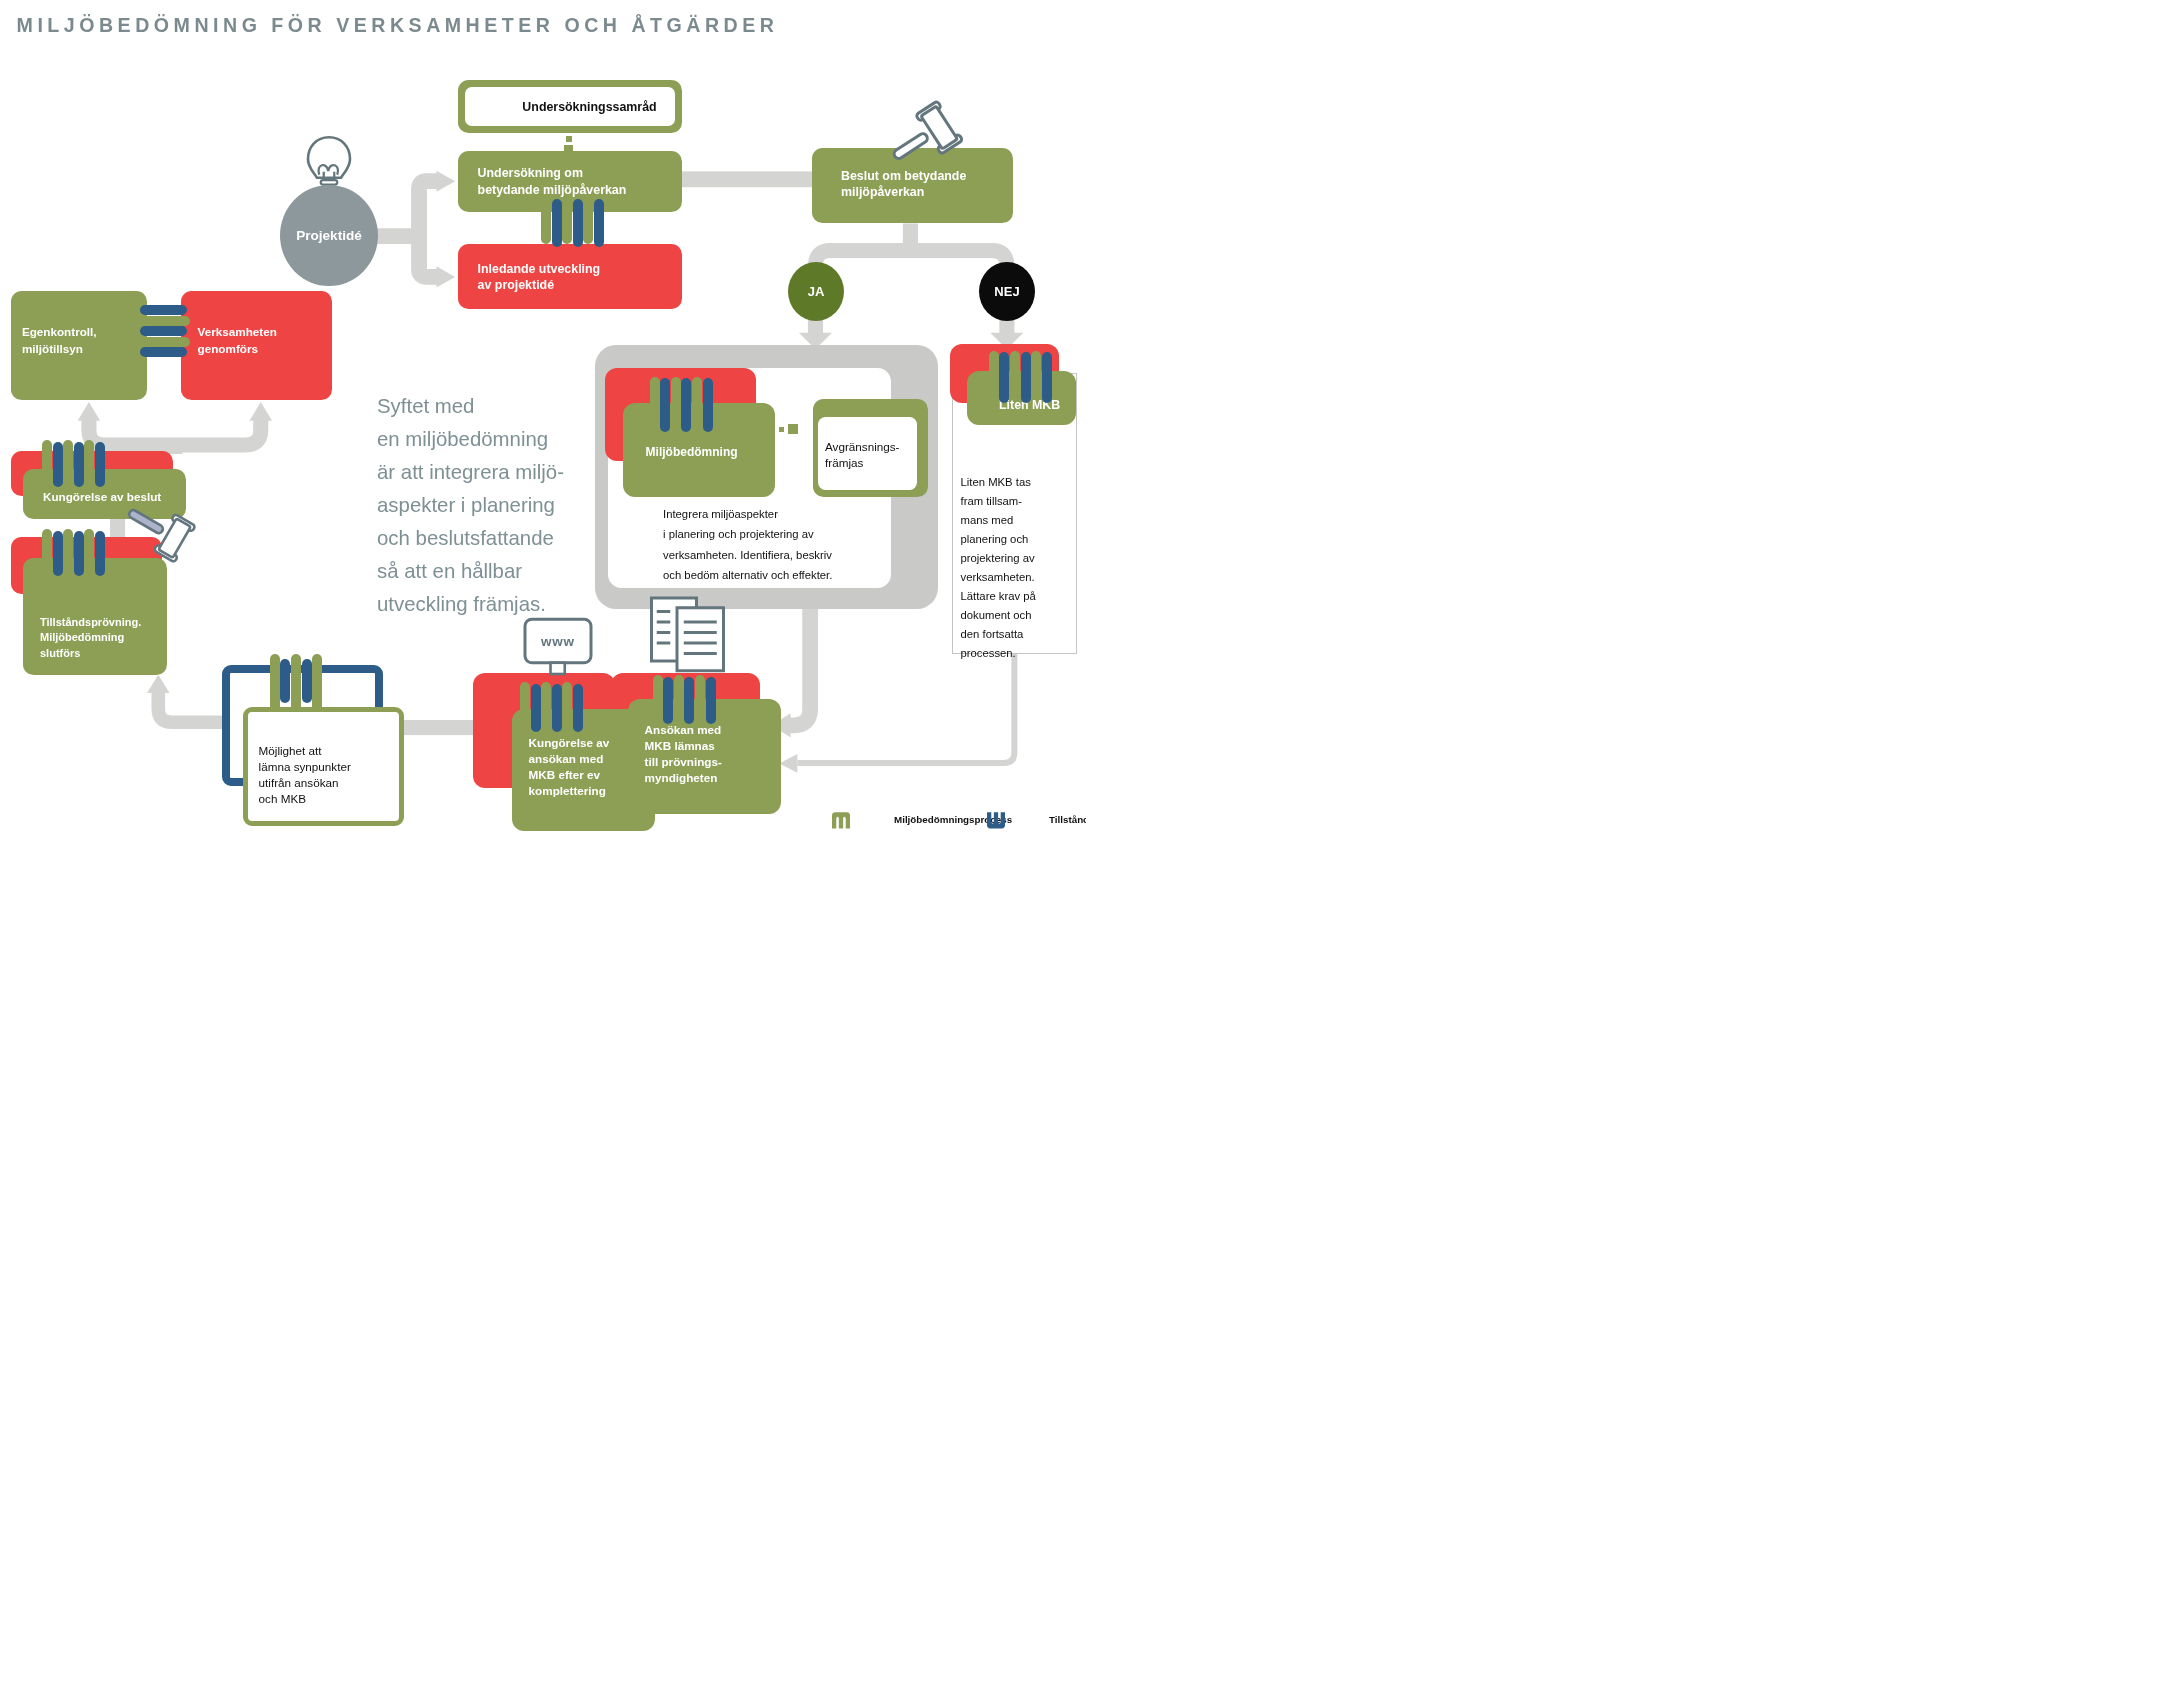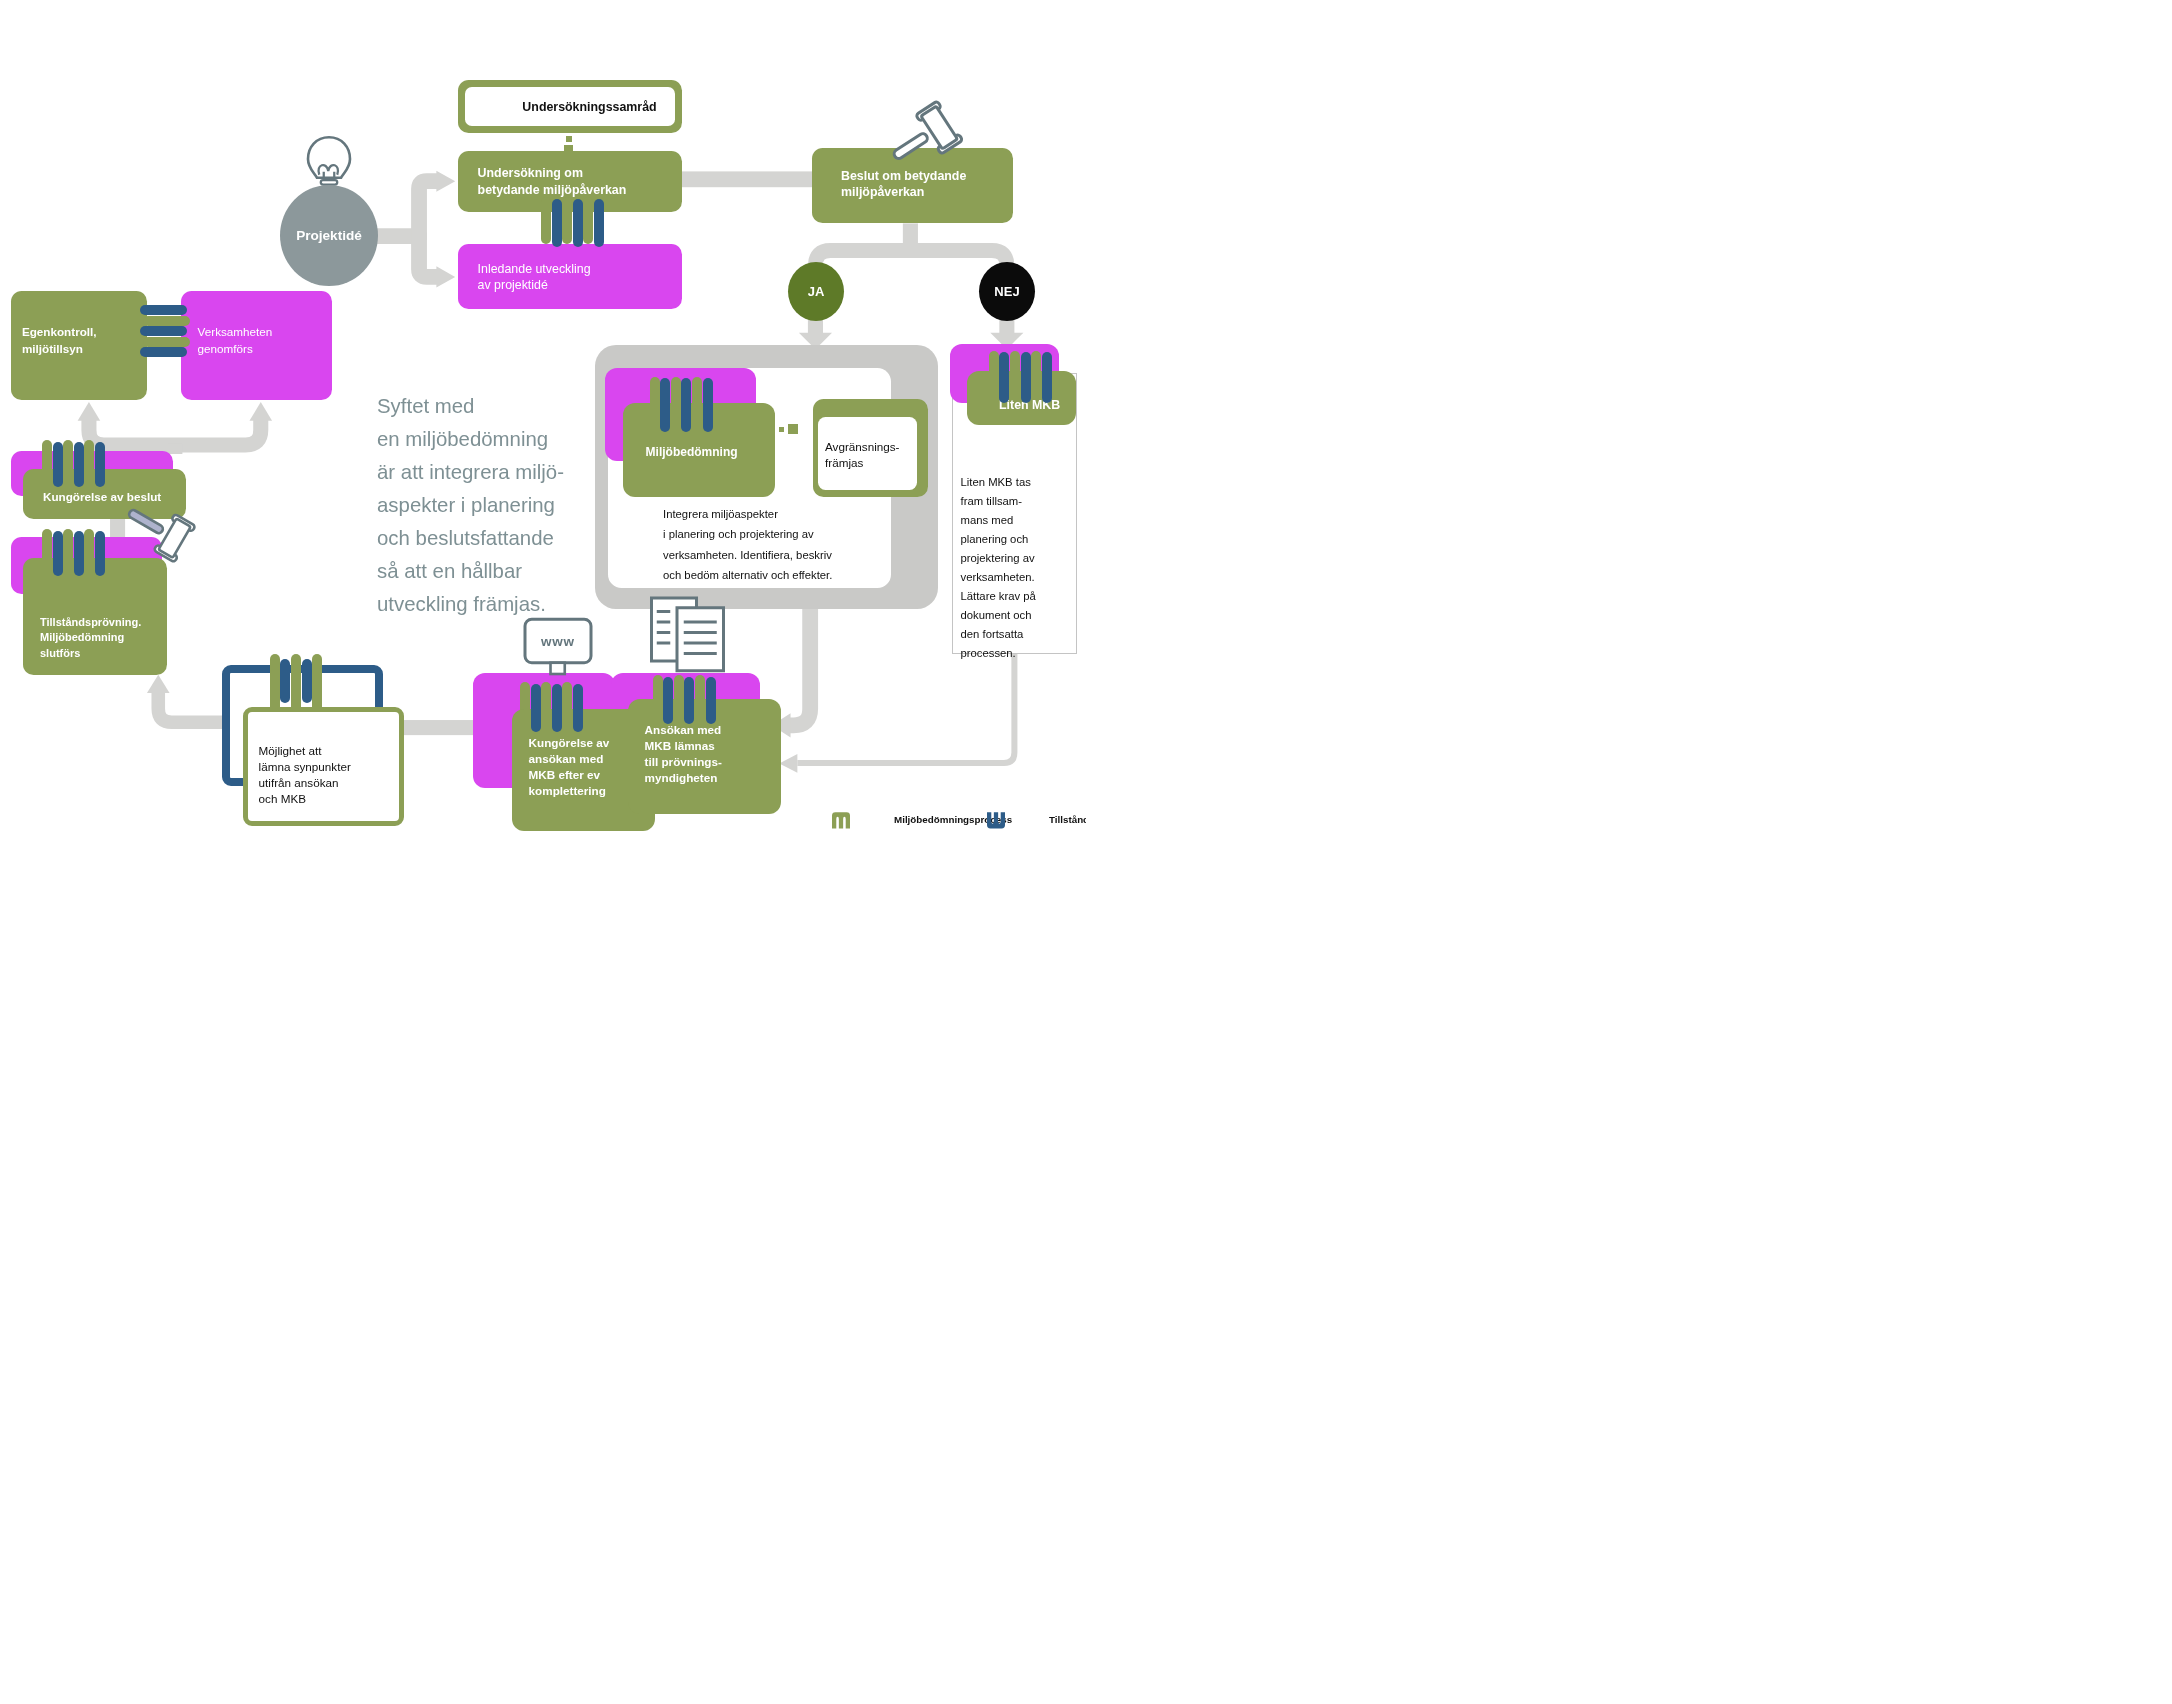--- a/index.html
+++ b/index.html
@@ -1,20 +1,20 @@
 <!DOCTYPE html>
 <html style="font-size:12px"><head>
 <meta charset="utf-8">
 <style>
   html,body{margin:0;padding:0;background:#fff;font-family:"Liberation Sans",sans-serif;}
   #canvas{position:relative;width:1086px;height:853px;background:#fff;overflow:hidden;}
   .abs{position:absolute;}
   .box{position:absolute;white-space:pre-line;box-sizing:border-box;}
   .green{background:#8C9F55;color:#fff;font-weight:bold;border-radius:10.6px;}
-  .blue{background:#d946ef;color:#fff;font-weight:normal;border-radius:10.6px;}
+  .blue{background:#ef4444;color:#fff;font-weight:bold;border-radius:10.6px;}
   .grayblob{background:#C9C9C7;border-radius:21px;}
   .whiteinner{background:#fff;border-radius:12px;}
   .tooth{position:absolute;border-radius:5.3px;}
   .tooth.g{background:#8C9F55;}
   .tooth.b{background:#2D5C88;}
   .circle{position:absolute;border-radius:50%;color:#fff;font-weight:bold;display:flex;align-items:center;justify-content:center;}
   .blacktext{color:#111;padding-left:39px;}
   svg{display:block;}
 </style>
 </head>
@@ -70,20 +70,21 @@
     <rect x="146" y="686" width="20" height="28" fill="#D4D4D2"></rect>
 
     <g>
       <path d="M118 556 V570 Q118 590 138 590 H326 Q346 590 346 570 V556" stroke="#D4D4D2" stroke-width="20" fill="none"></path>
       <rect x="222" y="588" width="20" height="14" fill="#D4D4D2"></rect>
       <polygon fill="#D4D4D2" points="103,558 133,558 118,533"></polygon>
       <polygon fill="#D4D4D2" points="331,558 361,558 346,533"></polygon>
     </g>
   </svg>
 
+  <div class="abs" style="left:16.6px;top:13.6px;font-size:19.6px;font-weight:bold;letter-spacing:4.5px;color:#7B8A8E;z-index:5;">MILJÖBEDÖMNING FÖR VERKSAMHETER OCH ÅTGÄRDER</div>
 
   <div class="box" style="left:458px;top:80px;width:224px;height:53px;background:#8C9F55;border-radius:10.6px;z-index:2;">
     <div class="abs whiteinner" style="left:6.8px;top:6.8px;right:6.8px;bottom:6.8px;border-radius:6.8px;display:flex;align-items:center;justify-content:center;">
       <span class="blacktext" style="font-size:12.4px;font-weight:bold;">Undersökningssamråd</span>
     </div>
   </div>
 
   <div class="abs" style="left:564px;top:136px;z-index:2;">
     <div style="position:absolute;left:1.5px;top:0;width:6px;height:6px;background:#8C9F55;"></div>
     <div style="position:absolute;left:0;top:9px;width:9px;height:9px;background:#8C9F55;"></div>

